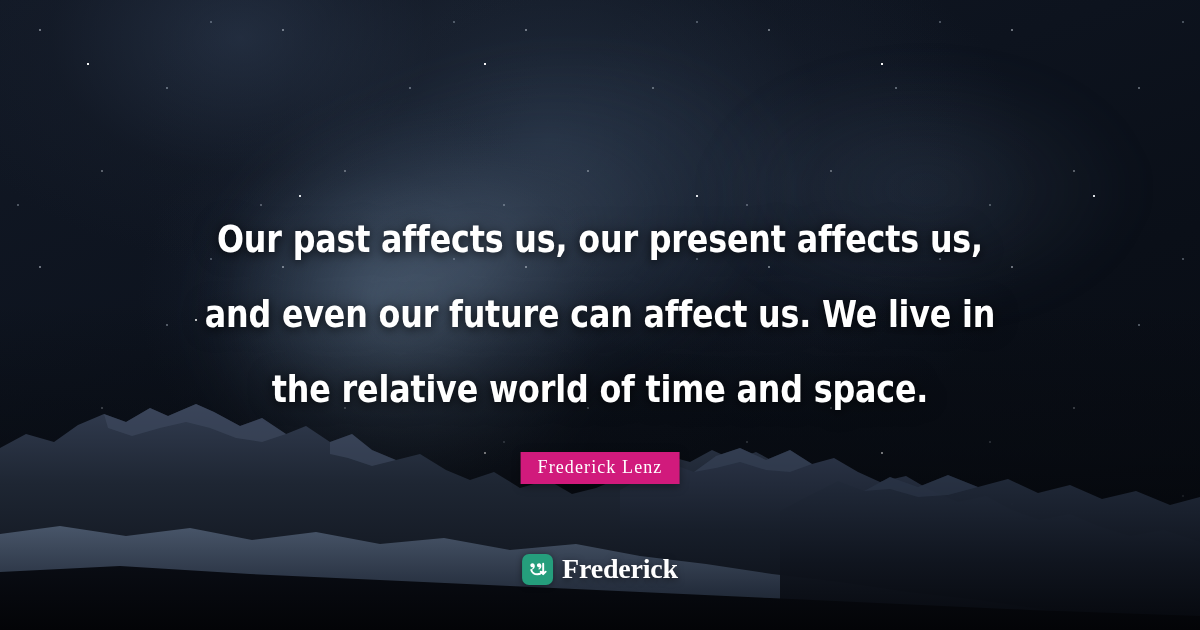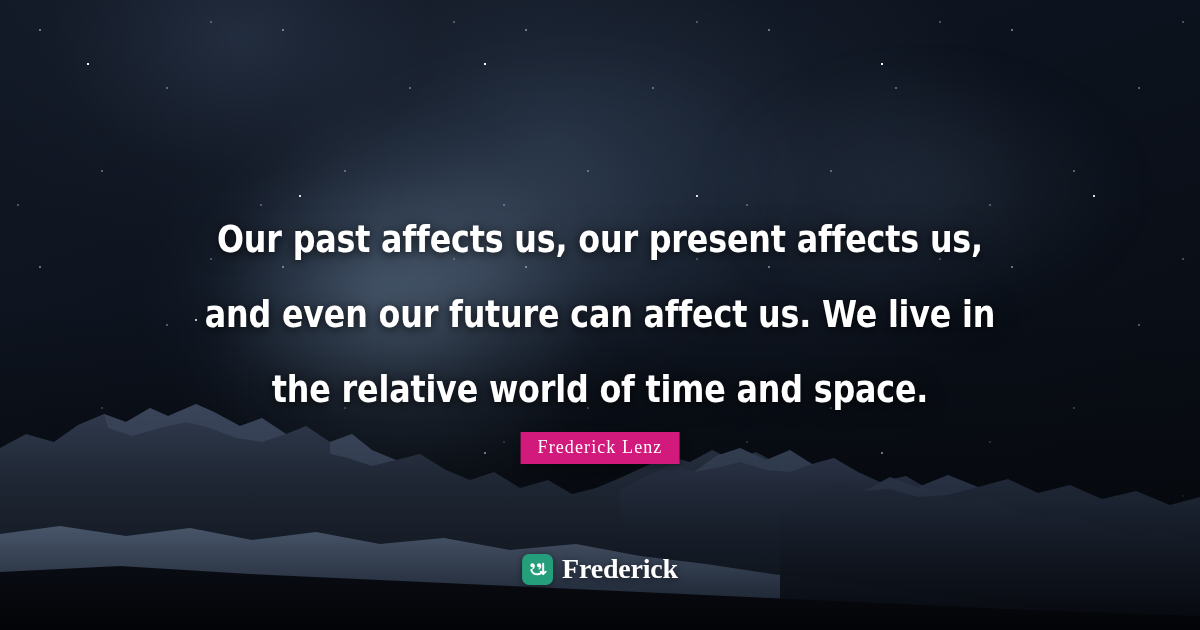--- a/index.html
+++ b/index.html
@@ -129,21 +129,21 @@
     line-height: 75px;
     letter-spacing: -0.2px;
     padding: 0 120px;
     text-shadow: 0 2px 10px rgba(0,0,0,0.62), 0 0 26px rgba(0,0,0,0.40);
     transform: scaleX(0.93);
   }
   .quote-line { display: block; white-space: nowrap; }
 
   .author-badge {
     position: absolute;
-    top: 432px;
+    top: 452px;
     left: 50%;
     transform: translateX(-50%);
     background: #d11a7c;
     color: #ffffff;
     font-family: "Liberation Serif", "DejaVu Serif", serif;
     font-size: 18px;
     letter-spacing: 1.1px;
     padding: 5px 17px 6px 17px;
     white-space: nowrap;
     box-shadow: 0 2px 9px rgba(0,0,0,0.40);

